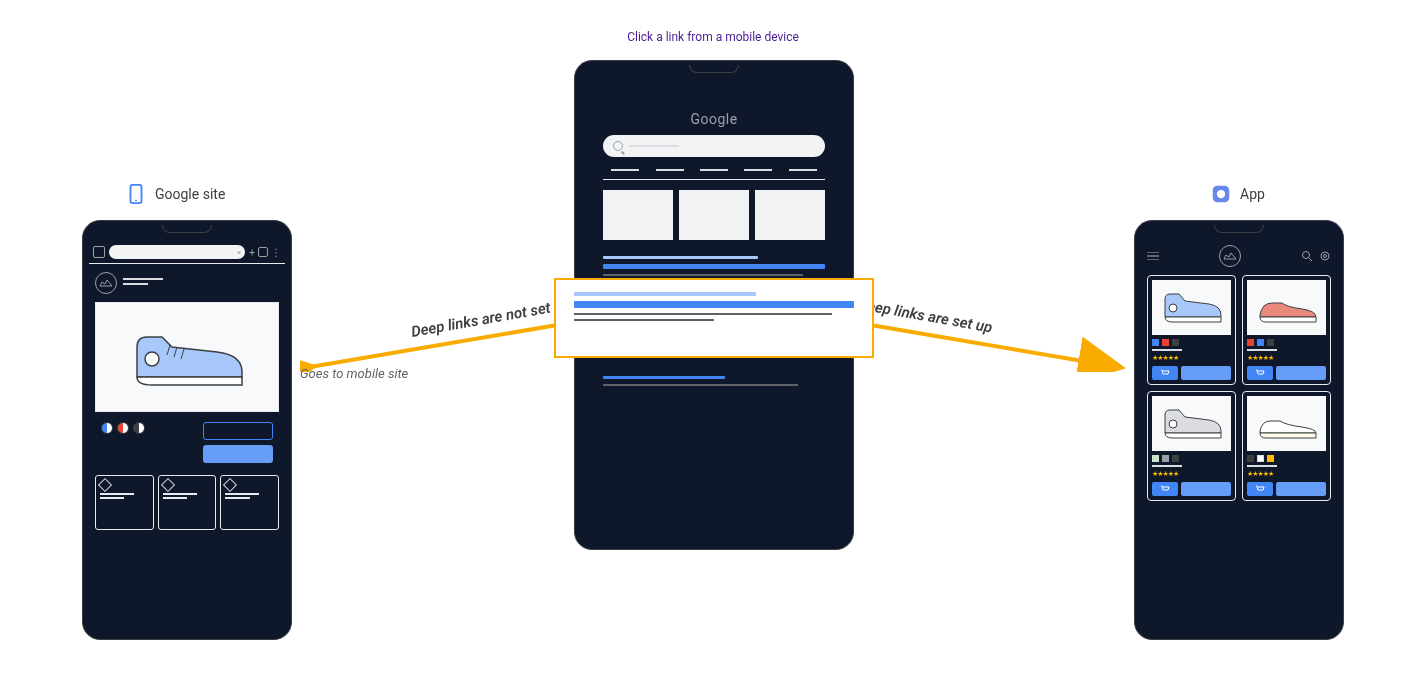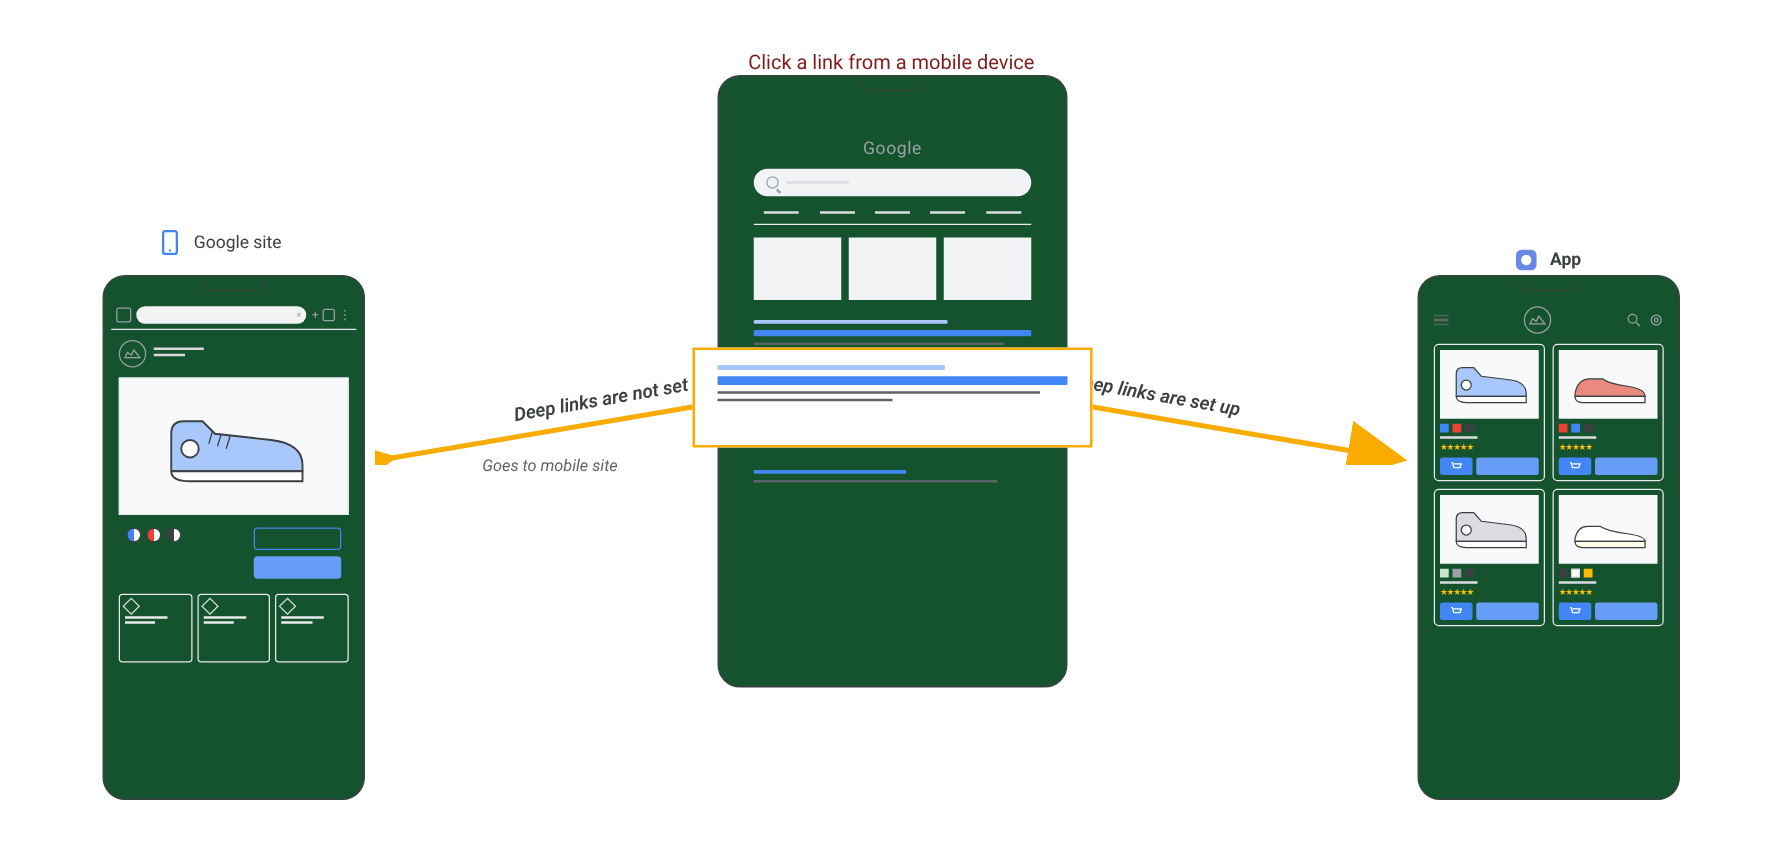--- a/index.html
+++ b/index.html
@@ -1,42 +1,42 @@
 <!DOCTYPE html>
 <html><head>
 <meta charset="utf-8">
 <style>
 * { margin: 0; padding: 0; box-sizing: border-box; }
 body { font-family: -apple-system, BlinkMacSystemFont, 'Segoe UI', Roboto, Arial, sans-serif; background: #fff; width: 1426px; height: 674px; position: relative; overflow: hidden; }
 
 .diagram-container { position: relative; width: 100%; height: 100%; }
 
 
-.title { position: absolute; top: 40px; left: 50%; transform: translateX(-50%); font-size: 16px; color: #7f1d1d; }
-
-
-.phone { position: absolute; border: 1.5px solid #3c4043; border-radius: 18px; background: #14532d; }
+.title { position: absolute; top: 30px; left: 50%; transform: translateX(-50%); font-size: 12px; color: #4c1d95; }
+
+
+.phone { position: absolute; border: 1.5px solid #3c4043; border-radius: 18px; background: #0f172a; }
 .phone-notch { position: absolute; top: 4px; left: 50%; transform: translateX(-50%); width: 50px; height: 8px; border: 1.5px solid #3c4043; border-top: none; border-radius: 0 0 8px 8px; }
 
 
 .center-phone { top: 60px; left: 574px; width: 280px; height: 490px; }
 .center-phone .screen { position: absolute; top: 20px; left: 8px; right: 8px; bottom: 8px; }
 
 
 .left-phone { top: 220px; left: 82px; width: 210px; height: 420px; }
 .left-phone .screen { position: absolute; top: 20px; left: 6px; right: 6px; bottom: 6px; }
 
 
 .right-phone { top: 220px; left: 1134px; width: 210px; height: 420px; }
 .right-phone .screen { position: absolute; top: 20px; left: 6px; right: 6px; bottom: 6px; }
 
 
 .label-group { position: absolute; display: flex; align-items: center; gap: 8px; }
 .mobile-label { top: 183px; left: 125px; }
-.app-label { top: 197px; left: 1210px; font-weight: bold; }
+.app-label { top: 183px; left: 1210px; }
 .label-icon { width: 22px; height: 22px; }
 .label-text { font-size: 14px; color: #3c4043; }
 
 
 .arrow-container { position: absolute; }
 .arrow-left { top: 295px; left: 300px; width: 280px; }
 .arrow-right { top: 295px; left: 848px; width: 280px; }
 .arrow-label-top { font-size: 15px; font-weight: 600; font-style: italic; color: #3c4043; margin-bottom: 4px; }
 .arrow-label-bottom { font-size: 13px; font-style: italic; color: #5f6368; margin-top: 4px; }
 
@@ -122,21 +122,21 @@
   <div class="arrow-container arrow-left">
     <div class="arrow-label-top" style="transform: rotate(-10deg); transform-origin: right center; text-align: right; margin-right:10px;">Deep links are not set up</div>
     <svg width="280" height="55">
       <defs>
           <marker id="arrL" markerWidth="12" markerHeight="12" refX="2" refY="6" orient="auto">
             <path d="M12,0 L0,6 L12,12 Z" fill="#f9ab00"></path>
           </marker>
         </defs>
       <line x1="275" y1="5" x2="10" y2="50" stroke="#f9ab00" stroke-width="4" marker-end="url(#arrL)"></line>
     </svg>
-    <div class="arrow-label-bottom" style="text-align: center; margin-top:-10px;font-style:italic;">Goes to mobile site</div>
+    <div class="arrow-label-bottom" style="margin-top:-10px;font-style:italic;">Goes to mobile site</div>
   </div>
 
   <div class="arrow-container arrow-right">
     <div class="arrow-label-top" style="transform: rotate(10deg); transform-origin: left center; text-align: left; margin-left:10px;">Deep links are set up</div>
     <svg width="280" height="55">
       <defs>
           <marker id="arrR" markerWidth="12" markerHeight="12" refX="10" refY="6" orient="auto">
             <path d="M0,0 L12,6 L0,12 Z" fill="#f9ab00"></path>
           </marker>
         </defs>

